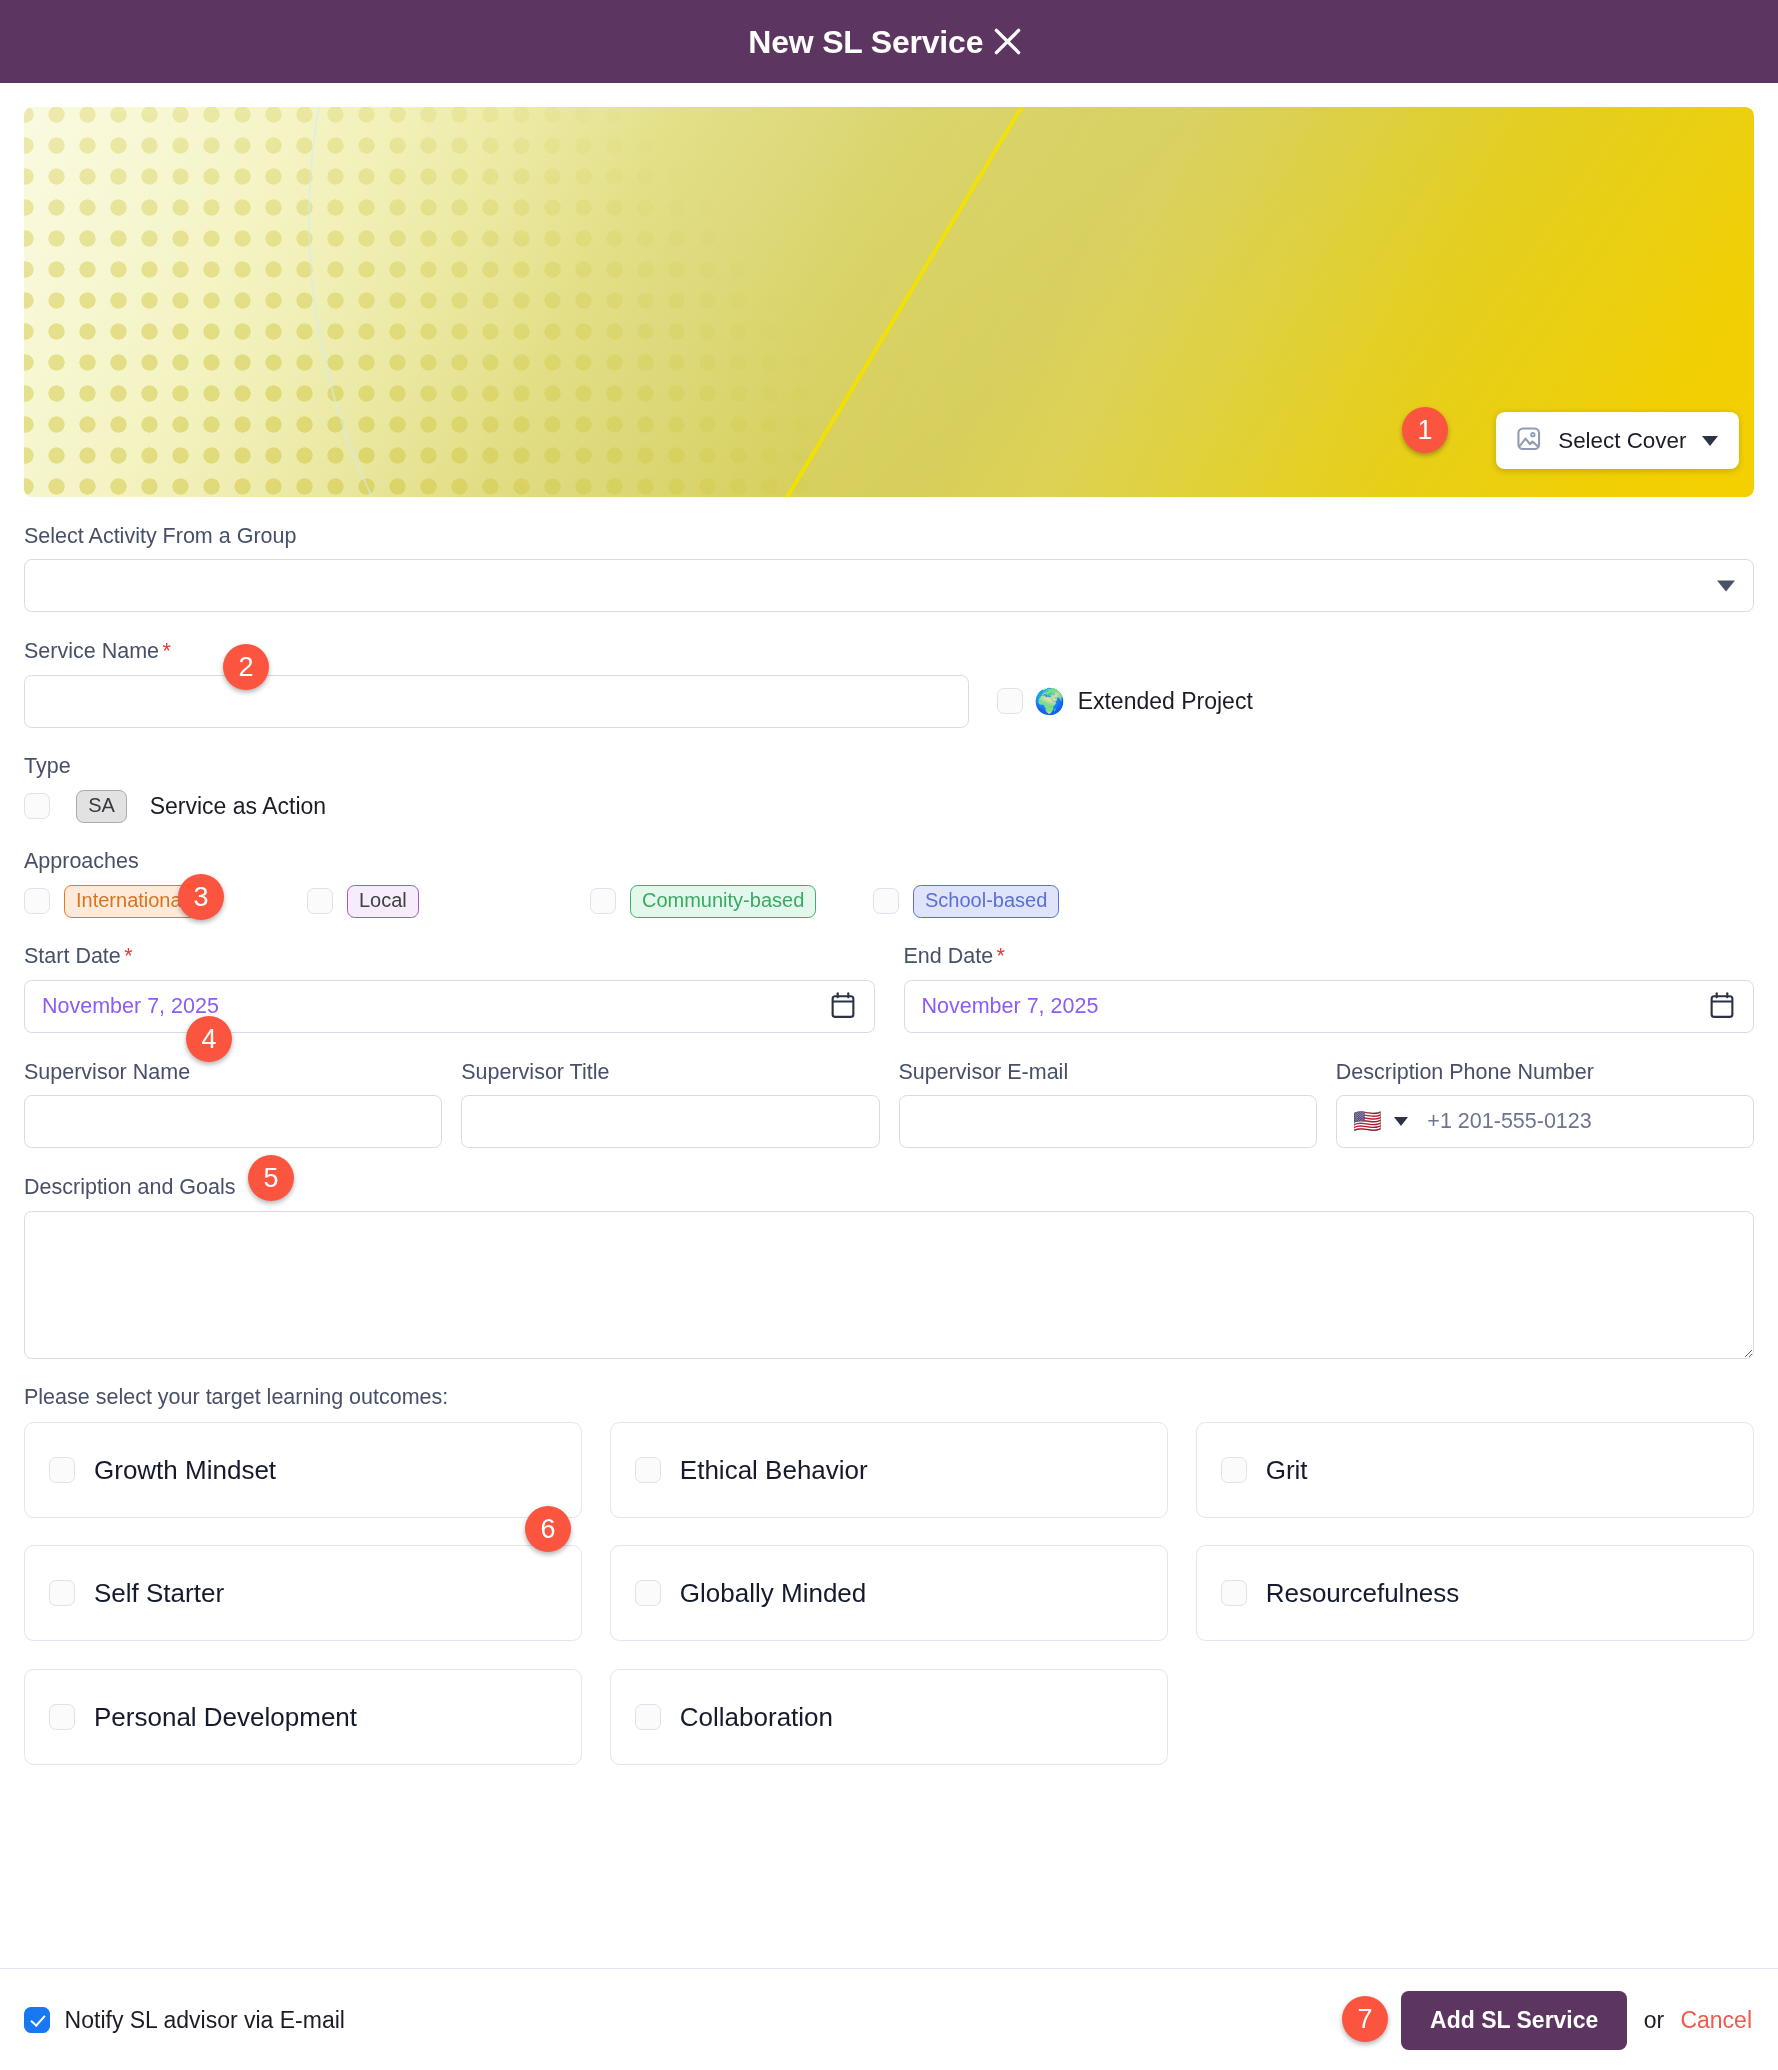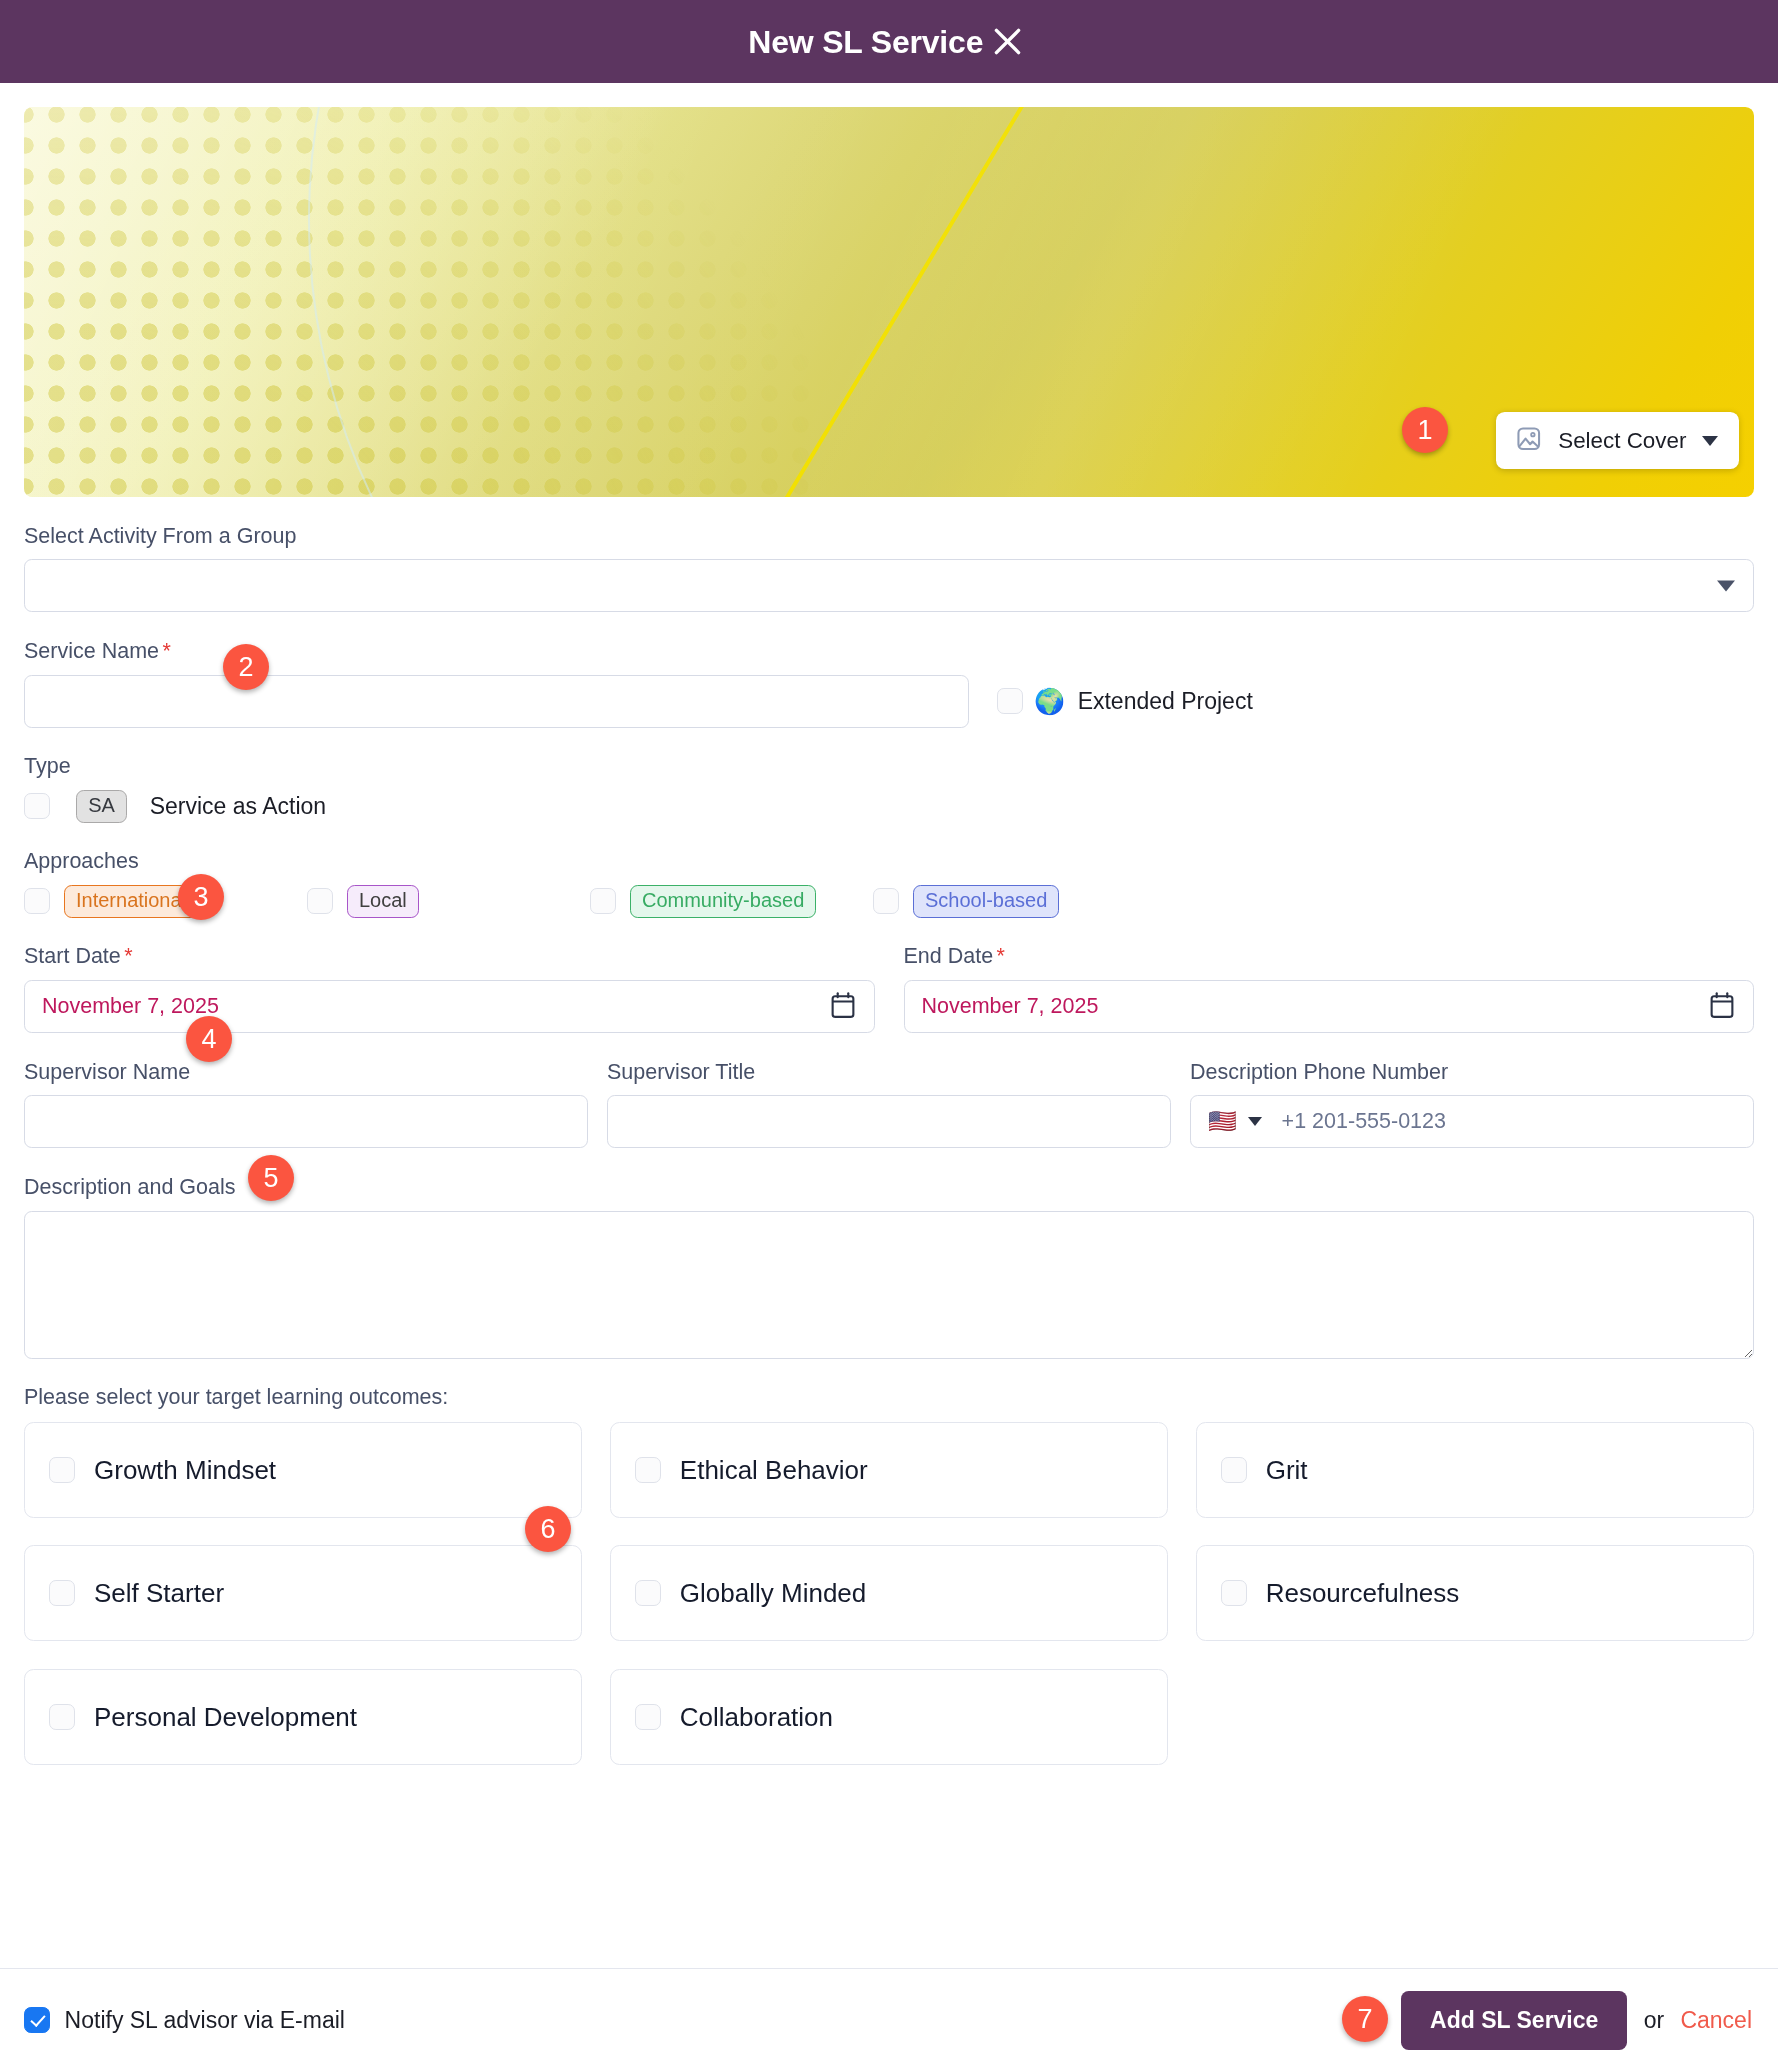--- a/index.html
+++ b/index.html
@@ -142,21 +142,21 @@
   }
   .req-star { color: #e53935; font-size: 21.5px; margin-left: 3.4px; }
 
   .text-input, .select-input {
     width: 100%;
     height: 53px;
     border: 0.9px solid #d7dbe6;
     border-radius: 7.7px;
     background: #ffffff;
     font-size: 21.5px;
-    color: #be185d;
+    color: #8b5cf6;
     padding: 0 17px;
     font-family: inherit;
     outline: none;
   }
   .select-row {
     position: relative;
   }
   .select-caret {
     position: absolute;
     right: 19px;
@@ -488,20 +488,24 @@
       <div class="four-col">
         <div>
           <label class="field-label">Supervisor Name</label>
           <input class="text-input" type="text" placeholder="" style="">
         </div>
         <div>
           <label class="field-label">Supervisor Title</label>
           <input class="text-input" type="text" placeholder="" style="">
         </div>
         <div>
+          <label class="field-label">Supervisor E-mail</label>
+          <input class="text-input" type="text" placeholder="" style="">
+        </div>
+        <div>
           <label class="field-label">Description Phone Number</label>
           <div class="phone-input">
             <span class="phone-flag">🇺🇸</span>
             <span class="phone-caret"></span>
             <span class="phone-placeholder">+1 201-555-0123</span>
           </div>
         </div>
       </div>
 
       <label class="field-label">Description and Goals</label>

